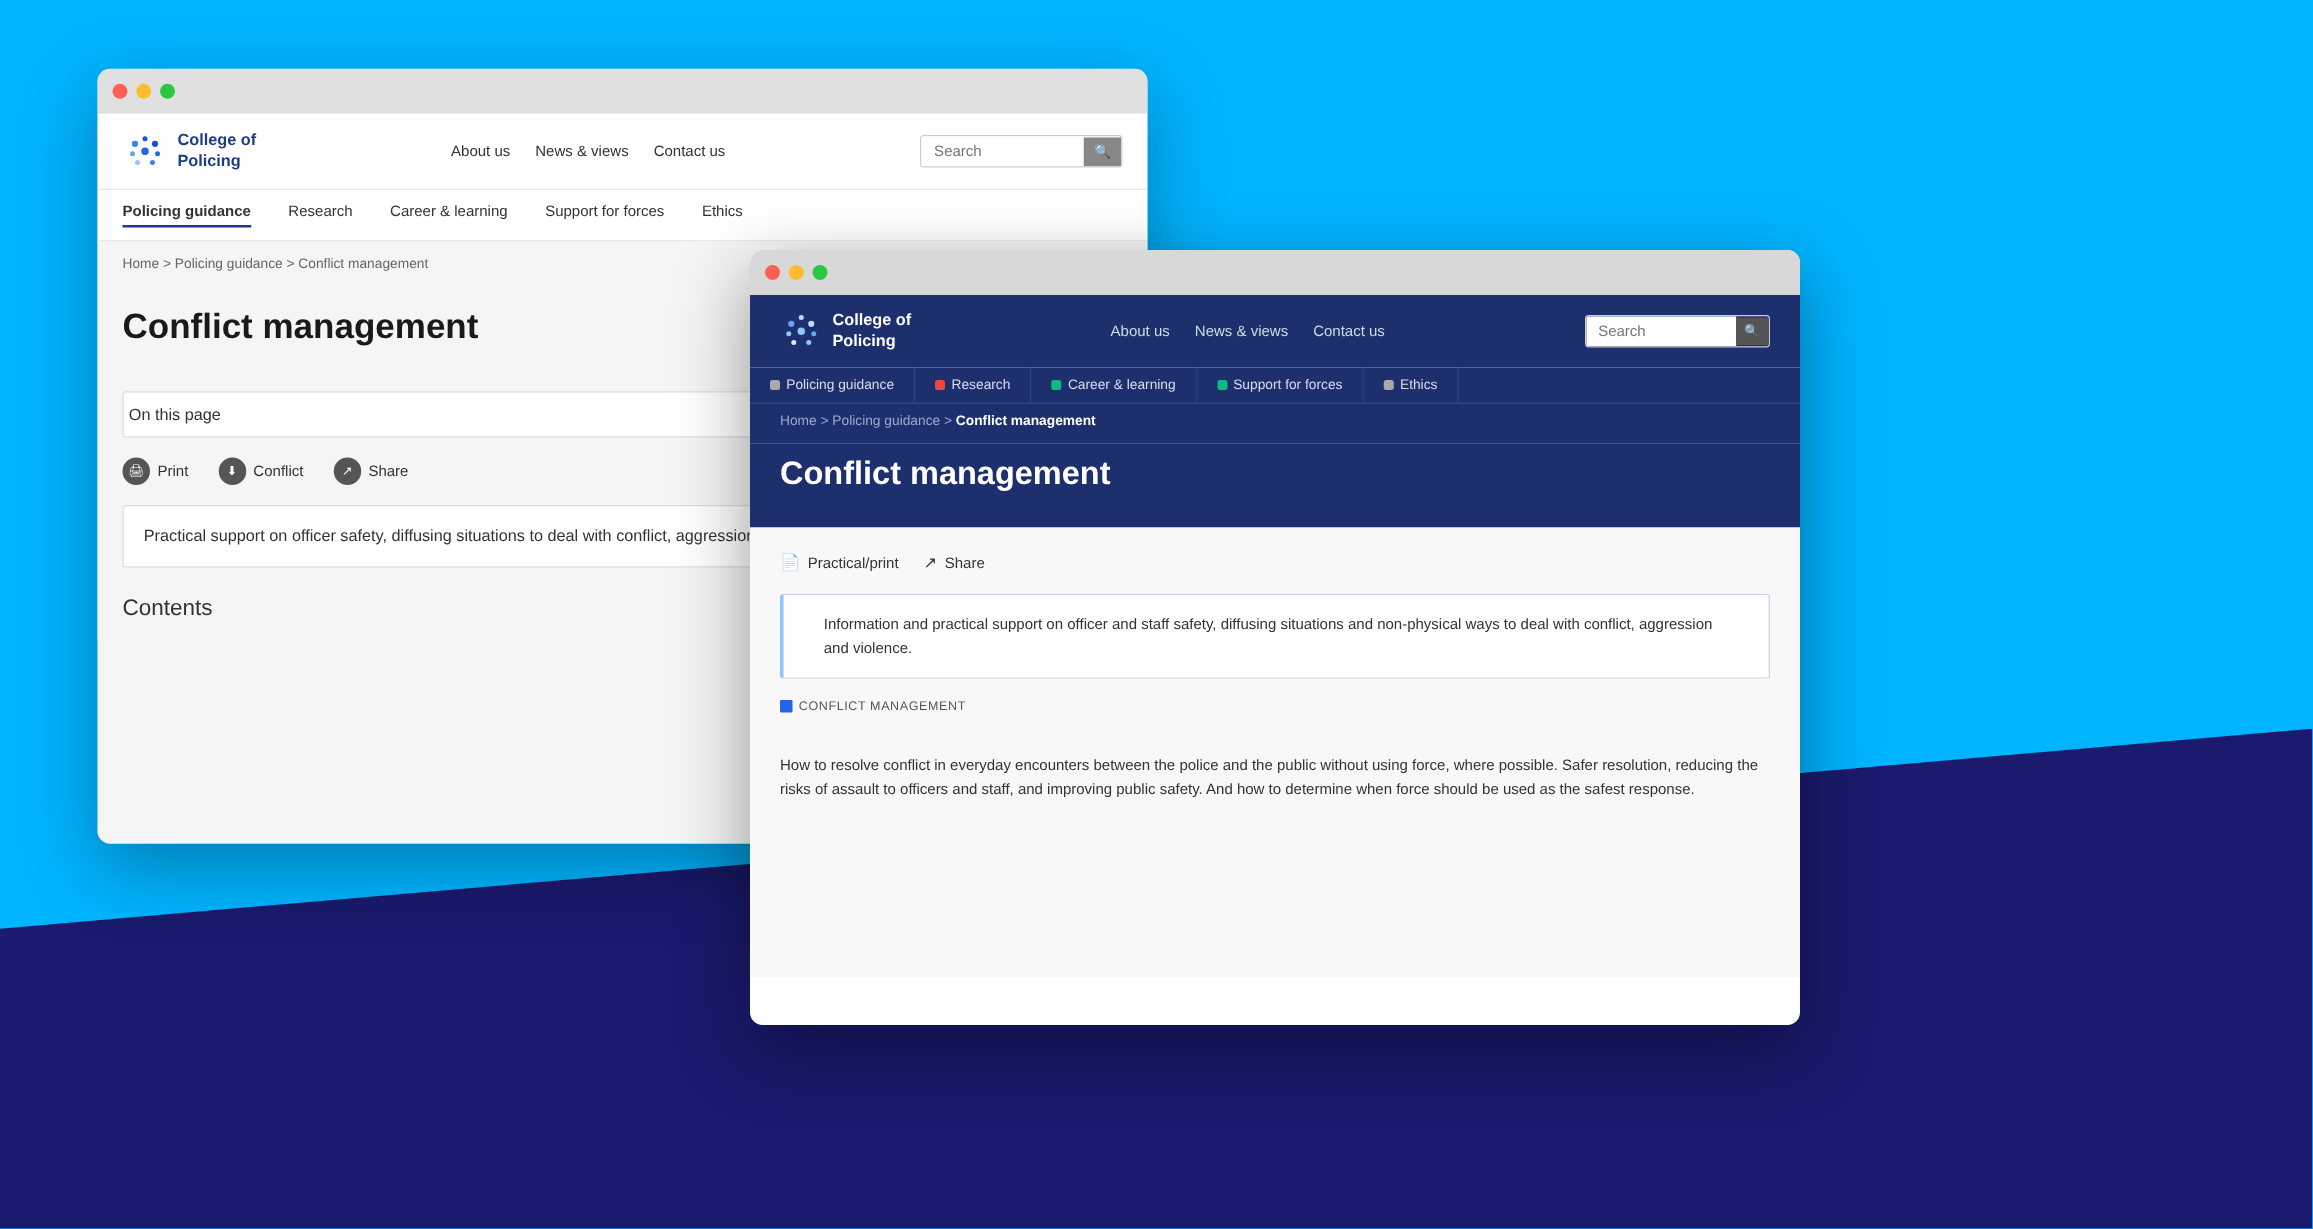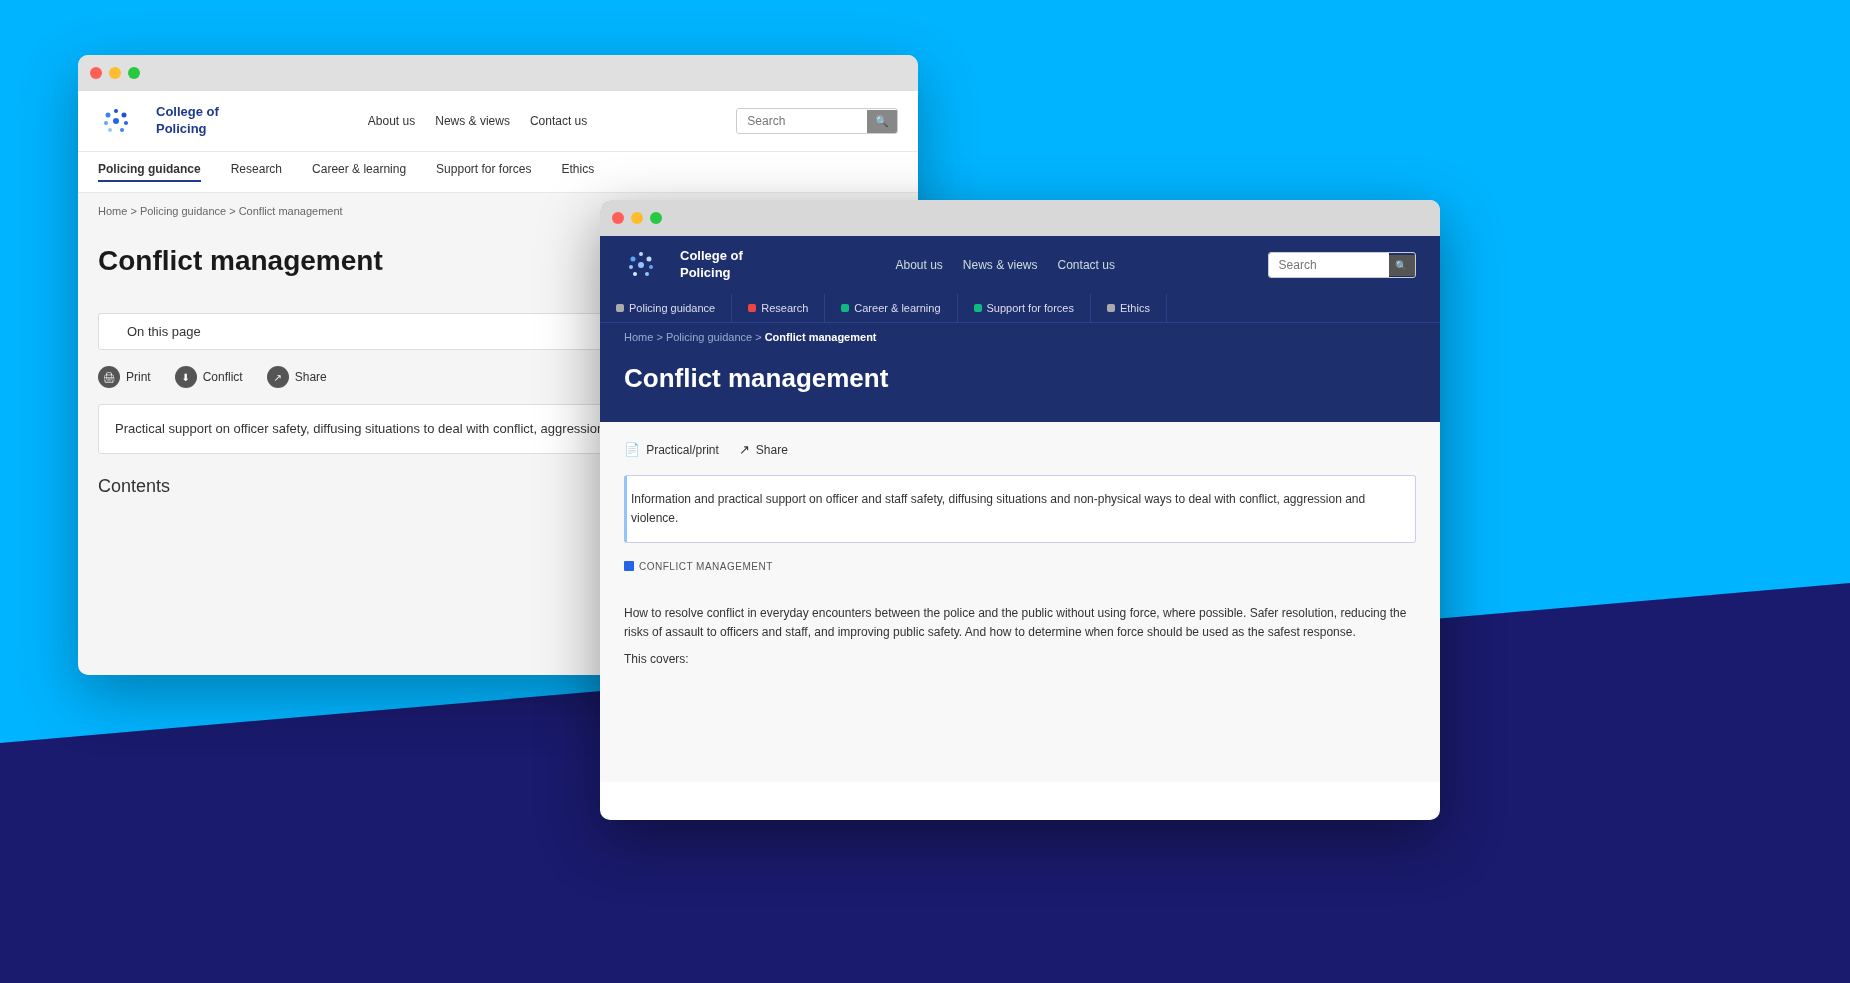--- a/index.html
+++ b/index.html
@@ -53,21 +53,21 @@
     .dot-green { background: #28c840; }
 
     .window1-header {
       background: #ffffff;
       padding: 12px 20px;
       display: flex;
       align-items: center;
       gap: 20px;
       border-bottom: 1px solid #e8e8e8;
     }
-    .logo-area { display: flex; align-items: center; gap: 22px; }
+    .logo-area { display: flex; align-items: center; gap: 8px; }
     .logo-text { font-size: 13px; color: #1e3a8a; font-weight: bold; line-height: 1.3; }
     .nav-links { display: flex; gap: 20px; flex: 1; justify-content: center; }
     .nav-link { font-size: 12px; color: #333; text-decoration: none; }
     .search-bar-w1 {
       display: flex; align-items: center;
       border: 1px solid #ccc;
       border-radius: 3px;
       overflow: hidden;
     }
     .search-bar-w1 input {
@@ -105,21 +105,21 @@
     .window1-title { font-size: 28px; font-weight: bold; color: #1a1a1a; }
 
     .window1-content {
       background: #f5f5f5;
       padding: 16px 20px;
     }
     .on-this-page-bar {
       background: white;
       border: 1px solid #ddd;
       border-radius: 3px;
-      padding: 10px 28px;
+      padding: 10px 4px;
       display: flex;
       justify-content: space-between;
       align-items: center;
       font-size: 13px;
       color: #333;
       margin-bottom: 16px;
     }
     .action-bar {
       display: flex;
       gap: 24px;
@@ -254,21 +254,21 @@
     }
     .action-btn2 {
       display: flex; align-items: center; gap: 6px;
       font-size: 12px; color: #333; cursor: pointer;
     }
 
     .description-box-w2 {
       background: white;
       border: 1px solid #cce;
       border-radius: 3px;
-      padding: 14px 4px;
+      padding: 14px 32px;
       font-size: 12px;
       color: #333;
       line-height: 1.6;
       margin-bottom: 14px;
       border-left: 3px solid #93c5fd;
     }
 
     .tag-badge {
       display: inline-flex;
       align-items: center;
@@ -487,15 +487,14 @@
     
     <div class="tag-badge">
       <span class="tag-square"></span>
       <span class="tag-text">CONFLICT MANAGEMENT</span>
     </div>
 
     
     <p class="body-text">How to resolve conflict in everyday encounters between the police and the public without using force, where possible. Safer resolution, reducing the risks of assault to officers and staff, and improving public safety. And how to determine when force should be used as the safest response.</p>
 
     
-    <p class="covers-text">This covers:</p>
   </div>
 </div>
 
 </body></html>

